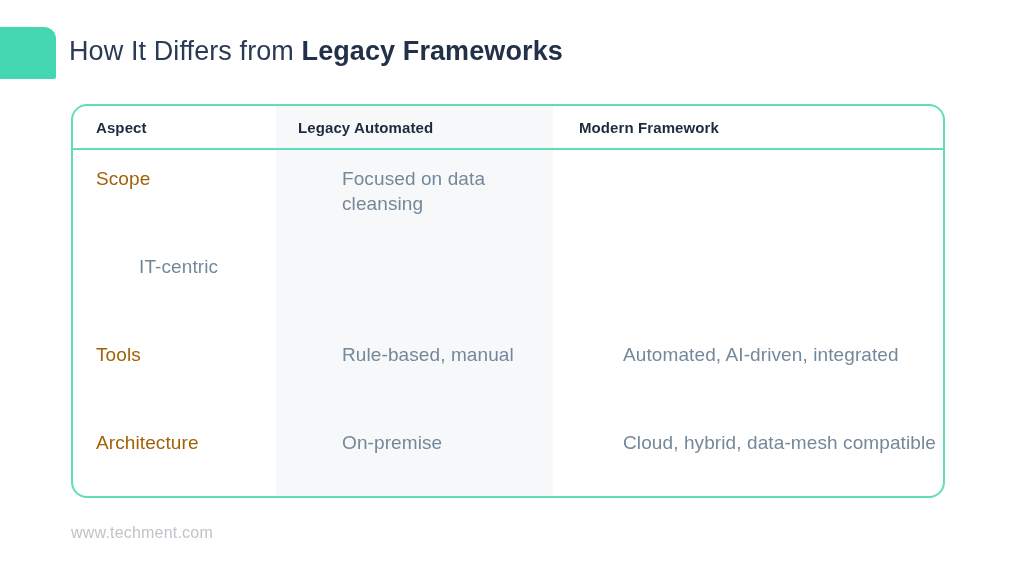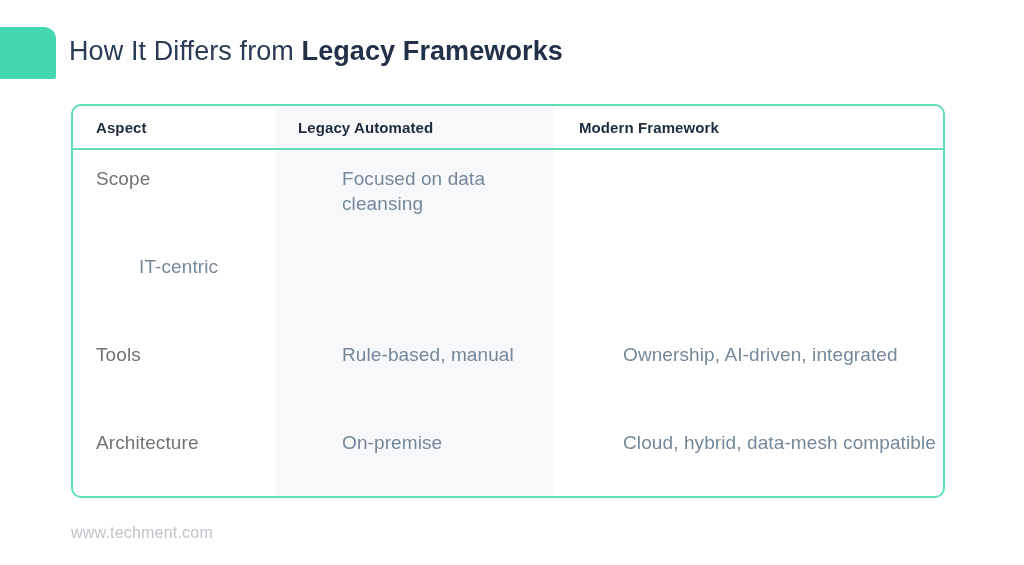--- a/index.html
+++ b/index.html
@@ -45,21 +45,21 @@
   }
 
   
   .table-card {
     position: absolute;
     left: 71px;
     top: 104px;
     width: 874px;
     height: 394px;
     border: 2px solid #5FDEB7;
-    border-radius: 10px;
+    border-radius: 16px;
     background: #ffffff;
     box-sizing: border-box;
     overflow: hidden;
   }
   
   .mid-band {
     position: absolute;
     left: 203px;
     top: 0;
     width: 277px;
@@ -97,21 +97,21 @@
 
   .t-body-row .col-aspect,
   .t-body-row .col-legacy,
   .t-body-row .col-modern {
     padding-top: 16px;
   }
 
   .cell-aspect {
     font-size: 19px;
     line-height: 25px;
-    color: #737373;
+    color: #a16207;
     font-weight: 400;
     letter-spacing: 0.1px;
   }
   .cell-value {
     font-size: 19px;
     line-height: 25px;
     color: #74889B;
     font-weight: 400;
     letter-spacing: 0.1px;
     margin-left: 44px;
@@ -163,21 +163,21 @@
     </div>
 
     <div class="t-row t-body-row">
       <div class="col-aspect">
           <div class="cell-aspect">Tools</div>
         </div>
       <div class="col-legacy">
           <div class="cell-value">Rule-based, manual</div>
         </div>
       <div class="col-modern">
-          <div class="cell-value">Ownership, AI-driven, integrated</div>
+          <div class="cell-value">Automated, AI-driven, integrated</div>
         </div>
     </div>
 
     <div class="t-row t-body-row">
       <div class="col-aspect">
           <div class="cell-aspect">Architecture</div>
         </div>
       <div class="col-legacy">
           <div class="cell-value">On-premise</div>
         </div>

